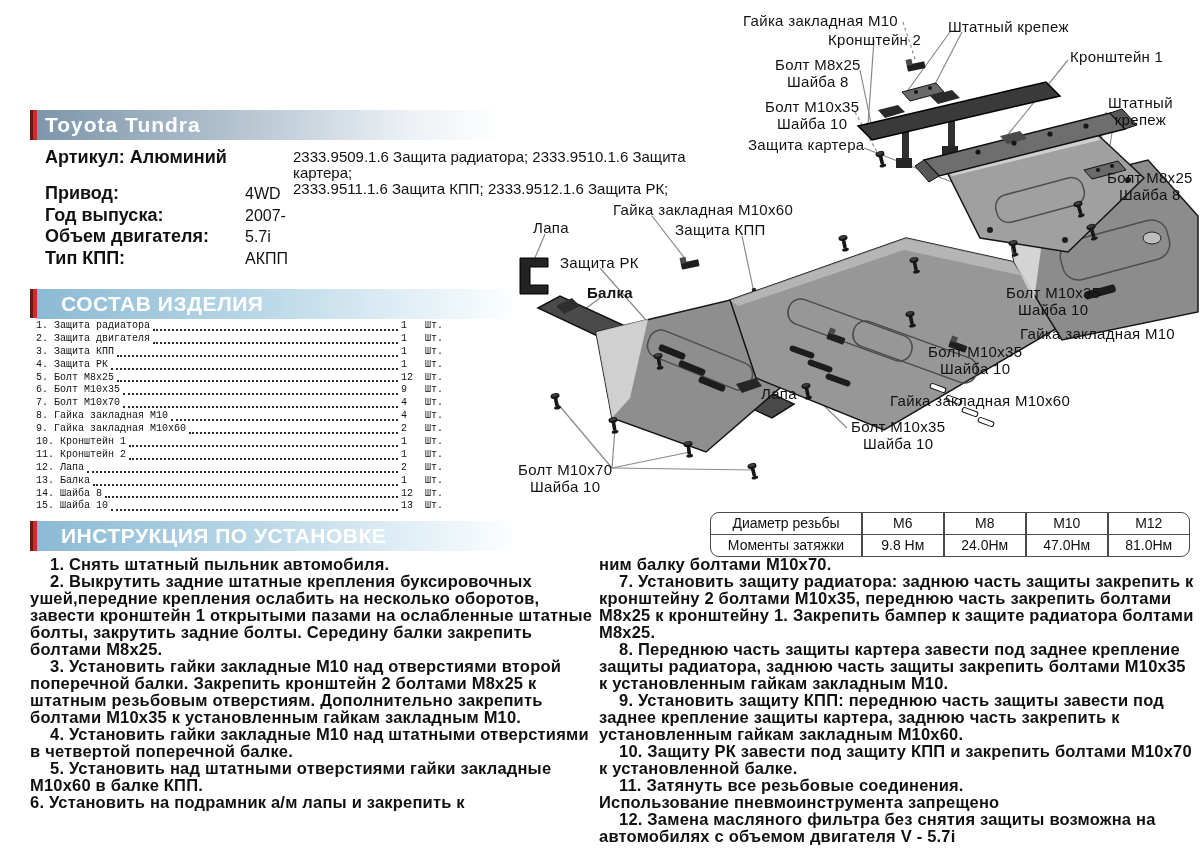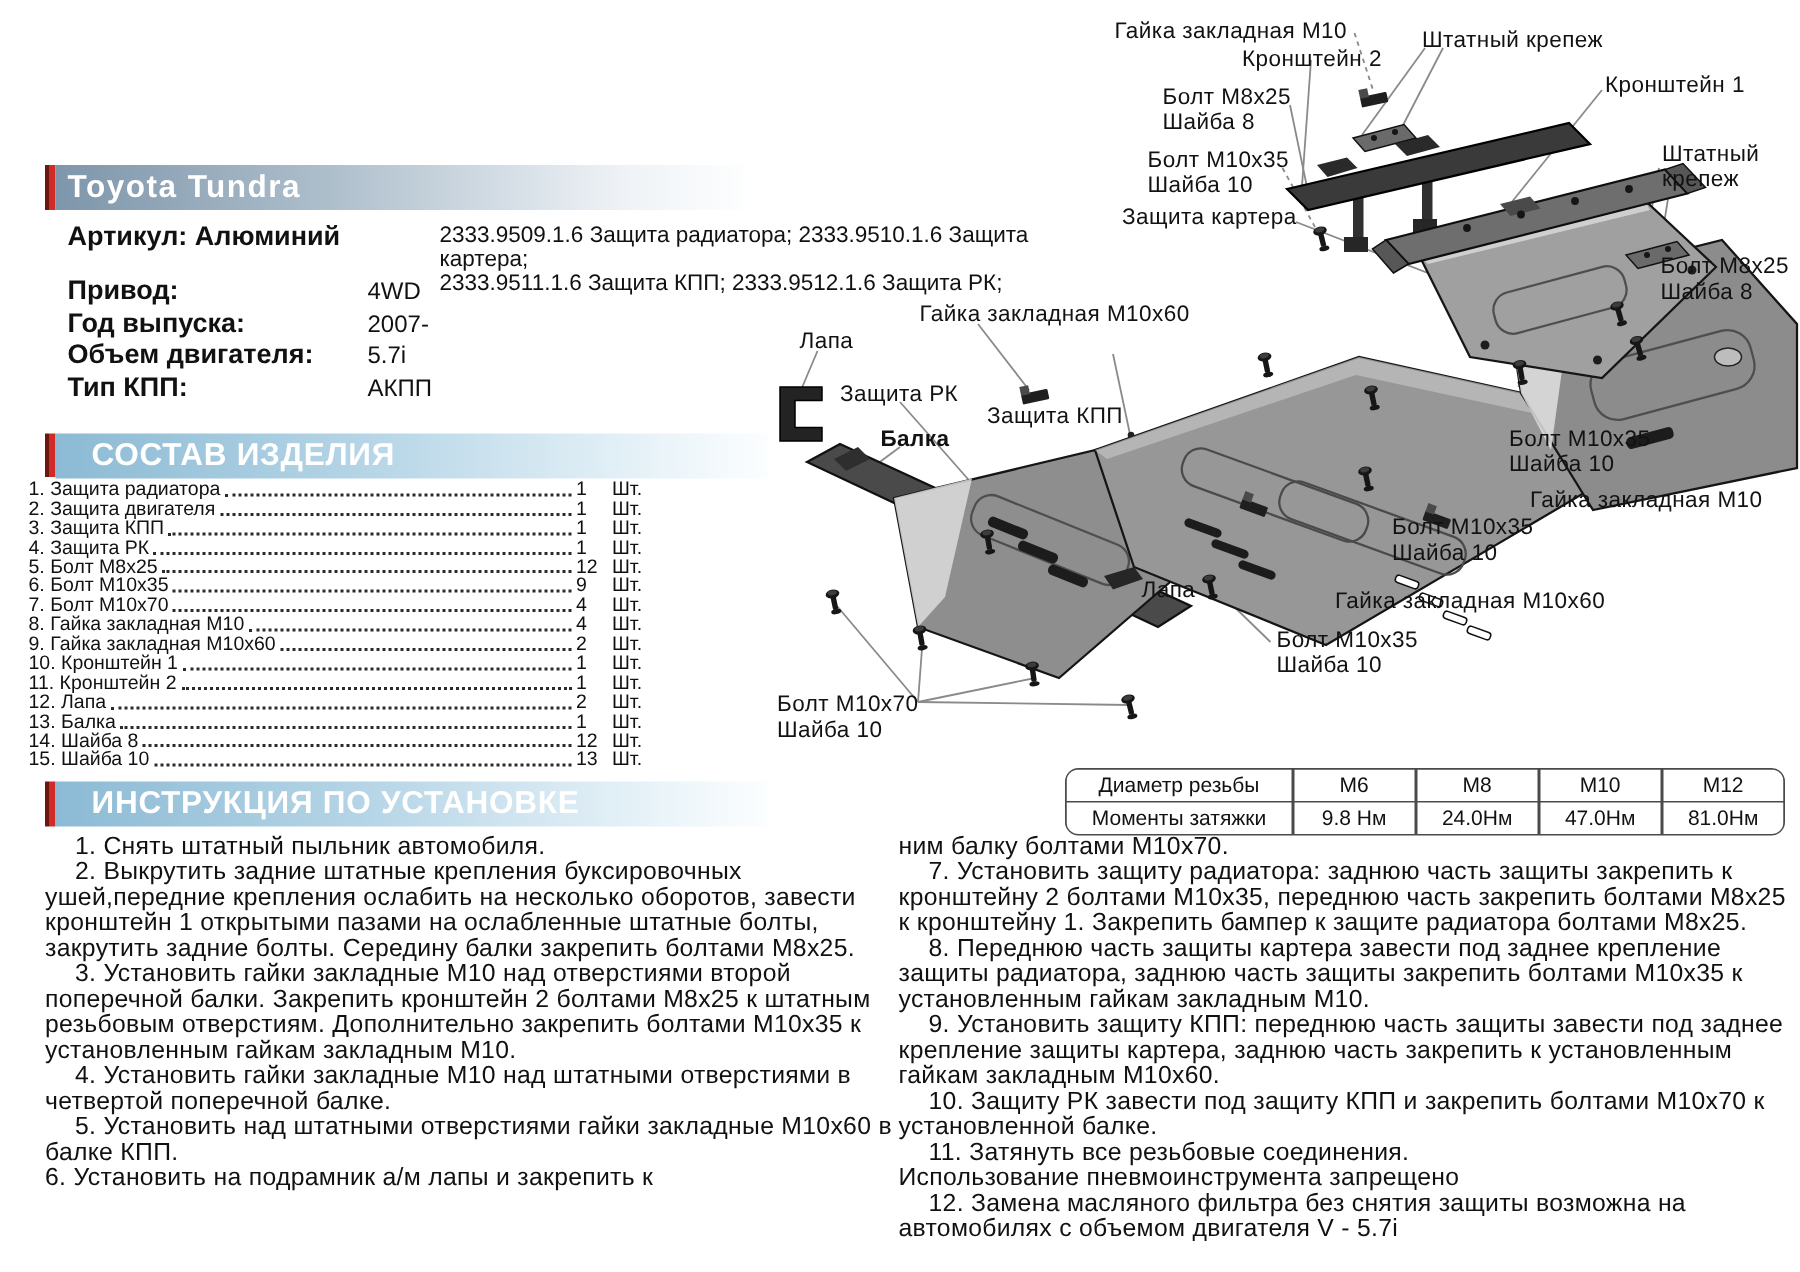--- a/index.html
+++ b/index.html
@@ -15,41 +15,41 @@
   .sec-bar{height:30px;font-size:21px;letter-spacing:.5px;padding-left:24px;
        background:linear-gradient(90deg,#8cbad4 0%,#b7d6e7 45%,#eaf4f9 85%,#fcfeff 100%);}
   
   .art-label{position:absolute;left:45px;top:147px;font-weight:bold;font-size:18px;}
   .art-values{position:absolute;left:245px;top:149px;width:450px;font-size:15px;line-height:16px;margin-left:48px;}
   .specs{position:absolute;left:45px;top:183px;width:445px;}
   .srow{display:flex;height:21.5px;align-items:baseline;}
   .slabel{width:200px;font-weight:bold;font-size:18px;}
   .sval{font-size:16px;}
   
-  .parts{position:absolute;left:19px;top:320px;width:425px;
-         font-family:Liberation Sans, sans-serif;font-size:13px;}
+  .parts{position:absolute;left:36px;top:320px;width:425px;
+         font-family:Liberation Mono, monospace;font-size:10px;}
   .prow{display:flex;height:12.9px;line-height:12.9px;white-space:nowrap;}
   .pname{flex:none;}
   .plead{flex:1 1 auto;border-bottom:2px dotted #2b2b2b;margin:0 3px 2px 3px;}
   .pqty{flex:none;width:24px;}
   .punit{flex:none;width:36px;}
   
-  .icol{position:absolute;top:556px;font-size:16.5px;line-height:17px;letter-spacing:.2px;}
+  .icol{position:absolute;top:556px;font-size:16.5px;line-height:17px;letter-spacing:.2px;font-weight:bold;}
   #c1{left:30px;width:572px;}
   #c2{left:599px;width:599px;}
   .ipara{margin:0;}
   .ind{text-indent:20px;}
   
   .ttable{position:absolute;left:710px;top:512px;width:478px;display:grid;
           grid-template-columns:150px repeat(4,1fr);grid-auto-rows:20.5px;gap:1.5px;
           background:#4a4a4a;border:1.5px solid #4a4a4a;border-radius:9px;overflow:hidden;}
   .tcell{background:#fff;display:flex;align-items:center;justify-content:center;font-size:14px;}
   
   .dsvg{position:absolute;left:0;top:0;}
-  .dlabels{position:absolute;left:0;top:0;width:1200px;height:520px;}
+  .dlabels{position:absolute;left:0;top:0;width:1200px;height:520px;text-align:center;}
   .dlabel{position:absolute;white-space:pre-line;font-size:15px;line-height:17px;
           letter-spacing:.3px;color:#121212;}
 </style>
 </head>
 <body>
 
 <div id="page">
 
   <div class="stripe" style="top:110px;height:30px;"></div>
   <div class="bar title-bar">
@@ -367,21 +367,21 @@
       <div class="dlabel" style="left: 775px; top: 56px;">Болт М8х25
 Шайба 8</div>
       <div class="dlabel" style="left: 765px; top: 98px;">Болт М10х35
 Шайба 10</div>
       <div class="dlabel" style="left: 1108px; top: 94px;">Штатный
 крепеж</div>
       <div class="dlabel" style="left: 748px; top: 136px;">Защита картера</div>
       <div class="dlabel" style="left: 1107px; top: 169px;">Болт М8х25
 Шайба 8</div>
       <div class="dlabel" style="left: 613px; top: 201px;">Гайка закладная М10х60</div>
-      <div class="dlabel" style="left: 658px; top: 221px; margin-top: 48px;">Защита КПП</div>
+      <div class="dlabel" style="left: 675px; top: 221px;">Защита КПП</div>
       <div class="dlabel" style="left: 533px; top: 219px;">Лапа</div>
       <div class="dlabel" style="left: 560px; top: 254px;">Защита РК</div>
       <div class="dlabel" style="left: 587px; top: 284px; font-weight: bold;">Балка</div>
       <div class="dlabel" style="left: 1006px; top: 284px;">Болт М10х35
 Шайба 10</div>
       <div class="dlabel" style="left: 1020px; top: 325px;">Гайка закладная М10</div>
       <div class="dlabel" style="left: 928px; top: 343px;">Болт М10х35
 Шайба 10</div>
       <div class="dlabel" style="left: 890px; top: 392px;">Гайка закладная М10х60</div>
       <div class="dlabel" style="left: 761px; top: 385px;">Лапа</div>

